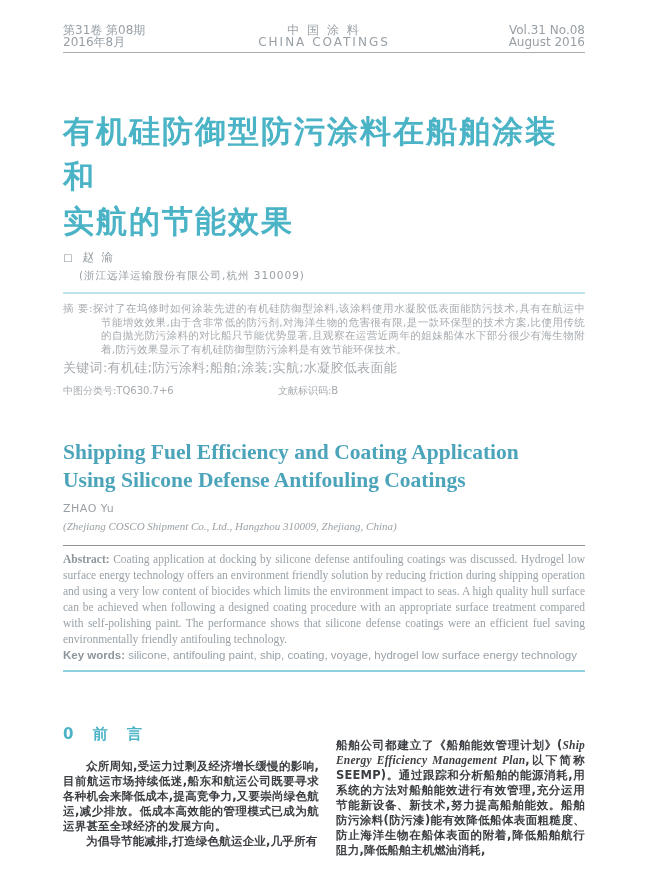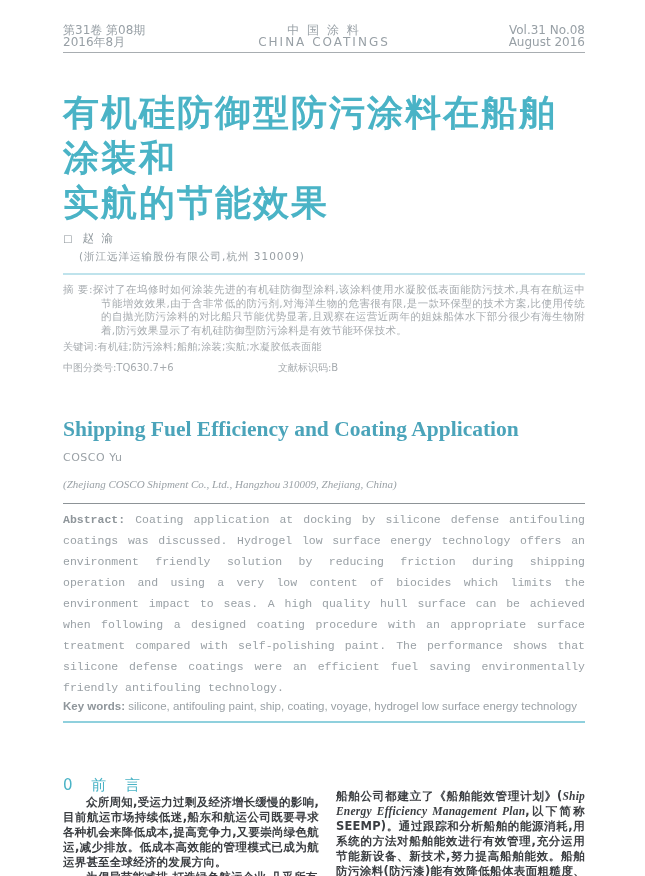--- a/index.html
+++ b/index.html
@@ -14,45 +14,45 @@
     font-family:"DejaVu Sans","Liberation Sans",sans-serif;
   }
   
   .jheader { display:flex; justify-content:space-between; color:#98a0a6; font-size:12px; line-height:12px; }
   .jheader .col { width:33%; }
   .jheader .c-center { text-align:center; letter-spacing:2px; }
   .jheader .c-right { text-align:right; }
   .jheader-rule { border-top:1px solid #a8adb1; margin-top:4px; }
   .doi-line { color:#9aa2a7; font-size:8.5px; margin-top:3px; letter-spacing:0.2px; }
   
-  .cn-title { margin-top:37px; color:#4ab3c6; font-size:36px; font-weight:bold; line-height:45px; letter-spacing:2px; }
+  .cn-title { margin-top:56px; color:#4ab3c6; font-size:31px; font-weight:bold; line-height:45px; letter-spacing:2px; }
   .author-row { margin-top:6px; color:#8f979c; font-size:11.5px; letter-spacing:2px; }
   .author-row .sq { font-size:10px; margin-right:8px; }
   .affil-cn { margin-top:4px; color:#979ea3; font-size:10.5px; padding-left:16px; letter-spacing:1px; }
   .blue-rule { border-top:2px solid #bfe3ec; margin-top:9px; }
   
   .abs-cn { margin-top:8px; color:#a6abaf; font-size:10.5px; line-height:13.5px; text-align:justify; padding-left:38px; text-indent:-38px; letter-spacing:0.3px; }
-  .kw-cn { margin-top:3px; color:#a6abaf; font-size:10px; letter-spacing:0.3px; }
+  .kw-cn { margin-top:3px; color:#a6abaf; font-size:13px; letter-spacing:0.3px; }
   .class-row { display:flex; margin-top:7px; color:#a6abaf; font-size:10px; }
   .class-row .ci1 { width:215px; }
   .class-row .ci2 { width:155px; }
   
   .en-title { margin-top:40px; color:#4ba4ba; font-size:21.5px; font-weight:bold; line-height:28px; font-family:Liberation Serif, serif; }
   .author-en { margin-top:8px; color:#9aa1a6; font-size:11px; letter-spacing:0.5px; }
-  .affil-en { margin-top:14px; color:#9aa1a6; font-size:11px; font-style:italic; font-family:"Liberation Serif","DejaVu Serif",serif; }
+  .affil-en { margin-top:5px; color:#9aa1a6; font-size:11px; font-style:italic; font-family:"Liberation Serif","DejaVu Serif",serif; }
   .thin-rule { border-top:1px solid #8d9397; margin-top:13px; }
-  .abs-en { margin-top:5px; color:#9aa1a6; font-size:11.5px; line-height:21px; text-align:justify; font-family:Liberation Mono, monospace; }
+  .abs-en { margin-top:5px; color:#9aa1a6; font-size:11.5px; line-height:16px; text-align:justify; font-family:Liberation Serif, serif; }
   .abs-en b, .kw-en b { color:#8f969b; }
   .kw-en { color:#9aa1a6; font-size:11.5px; line-height:16.5px; font-family:Liberation Sans, sans-serif; }
   .teal-rule { border-top:2px solid #8fd0dd; margin-top:6px; }
   
   .columns { display:flex; margin-top:53px; }
   .col-left { width:256px; margin-right:17px; }
   .col-right { width:249px; margin-top:13px; }
-  .sec-heading { color:#4ab3c6; font-size:15px; font-weight:normal; letter-spacing:7px; }
+  .sec-heading { color:#4ab3c6; font-size:15px; font-weight:bold; letter-spacing:7px; margin-bottom:15px; }
   .body-p { color:#3b3e42; font-size:11.5px; line-height:15px; font-weight:600; text-align:justify; text-indent:2em; letter-spacing:0.2px; }
   .body-p.noindent { text-indent:0; }
   .col-right .body-p { text-indent:0; }
   .ital-en { font-style:italic; font-family:"Liberation Serif","DejaVu Serif",serif; font-weight:bold; }
 </style>
 </head>
 <body>
 
 <div class="page">
 
@@ -90,22 +90,23 @@
   <div class="kw-cn">
     <span>关键词:</span><span>有机硅;防污涂料;船舶;涂装;实航;水凝胶低表面能</span>
   </div>
   <div class="class-row">
     <span class="ci1">中图分类号:TQ630.7+6</span>
     <span class="ci2">文献标识码:B</span>
   </div>
 
   <div class="en-title">
     <div>Shipping Fuel Efficiency and Coating Application</div>
+    <div>Using Silicone Defense Antifouling Coatings</div>
   </div>
-  <div class="author-en">COSCO Yu</div>
+  <div class="author-en">ZHAO Yu</div>
   <div class="affil-en">(Zhejiang COSCO Shipment Co., Ltd., Hangzhou 310009, Zhejiang, China)</div>
 
   <div class="thin-rule"></div>
 
   <div class="abs-en">
     <b>Abstract:</b><span> Coating application at docking by silicone defense antifouling coatings was discussed. Hydrogel low surface energy technology offers an environment friendly solution by reducing friction during shipping operation and using a very low content of biocides which limits the environment impact to seas. A high quality hull surface can be achieved when following a designed coating procedure with an appropriate surface treatment compared with self-polishing paint. The performance shows that silicone defense coatings were an efficient fuel saving environmentally friendly antifouling technology.</span>
   </div>
   <div class="kw-en">
     <b>Key words:</b><span> silicone, antifouling paint, ship, coating, voyage, hydrogel low surface energy technology</span>
   </div>

